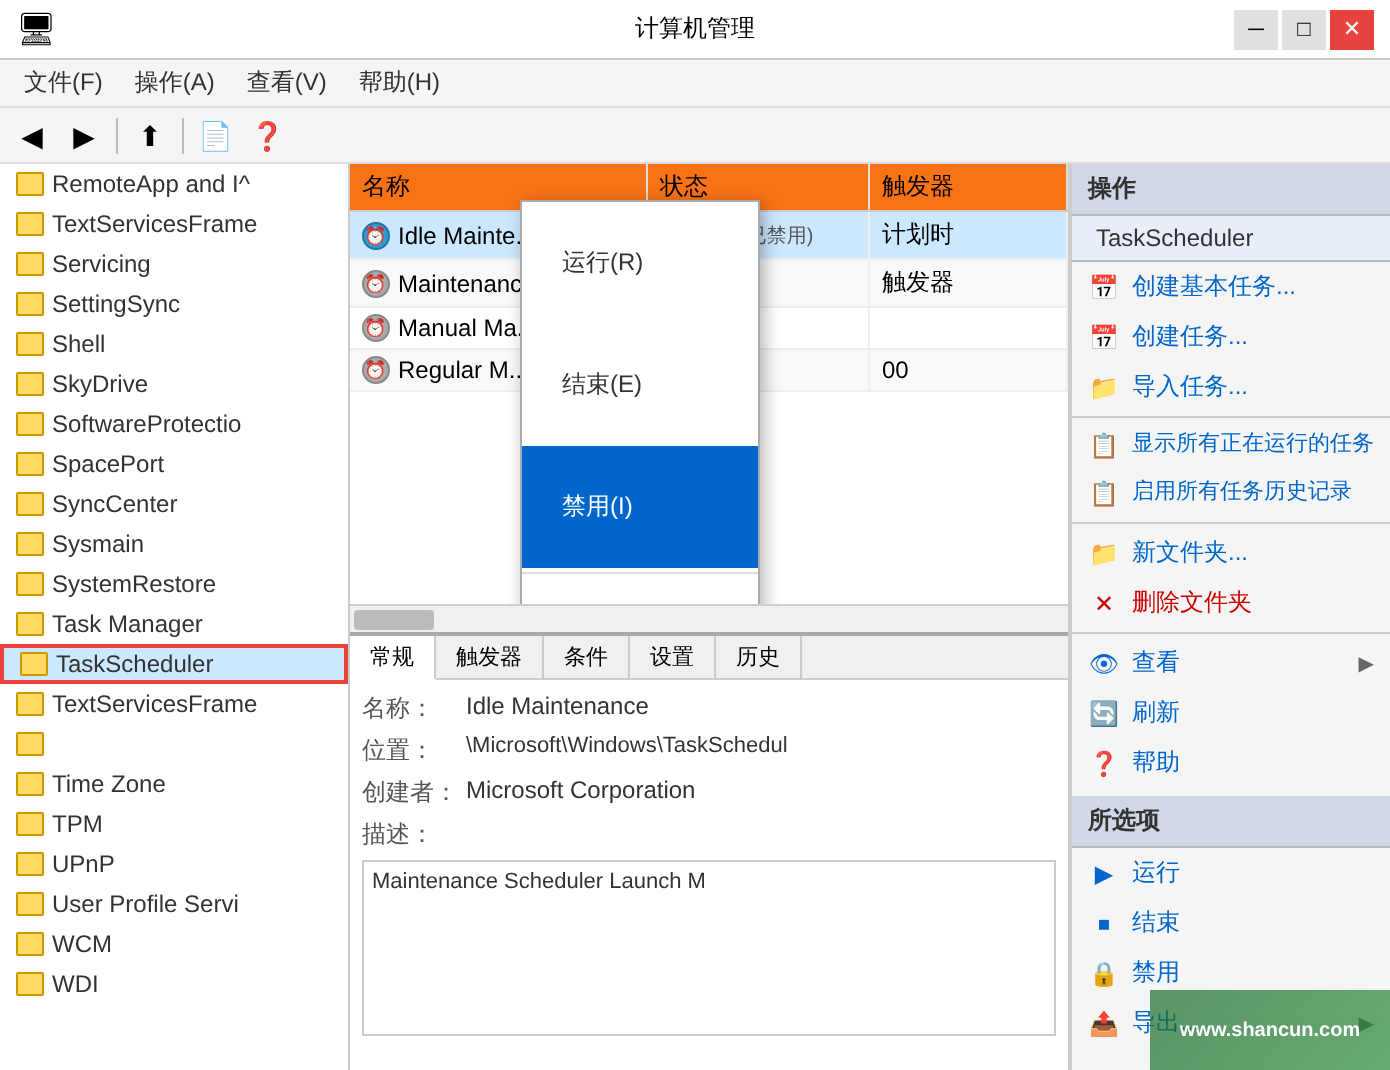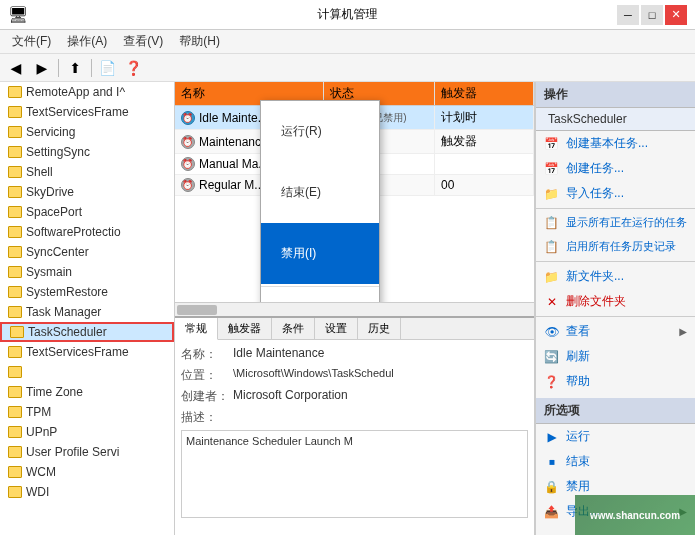--- a/index.html
+++ b/index.html
@@ -407,25 +407,25 @@
     <div class="tree-item">
       <div class="folder-icon"></div>
       <span>Shell</span>
     </div>
     <div class="tree-item">
       <div class="folder-icon"></div>
       <span>SkyDrive</span>
     </div>
     <div class="tree-item">
       <div class="folder-icon"></div>
+      <span>SoftwareProtectio</span>
+    </div>
+    <div class="tree-item">
+      <div class="folder-icon"></div>
       <span>SpacePort</span>
-    </div>
-    <div class="tree-item">
-      <div class="folder-icon"></div>
-      <span>SoftwareProtectio</span>
     </div>
     <div class="tree-item">
       <div class="folder-icon"></div>
       <span>SyncCenter</span>
     </div>
     <div class="tree-item">
       <div class="folder-icon"></div>
       <span>Sysmain</span>
     </div>
     <div class="tree-item">

